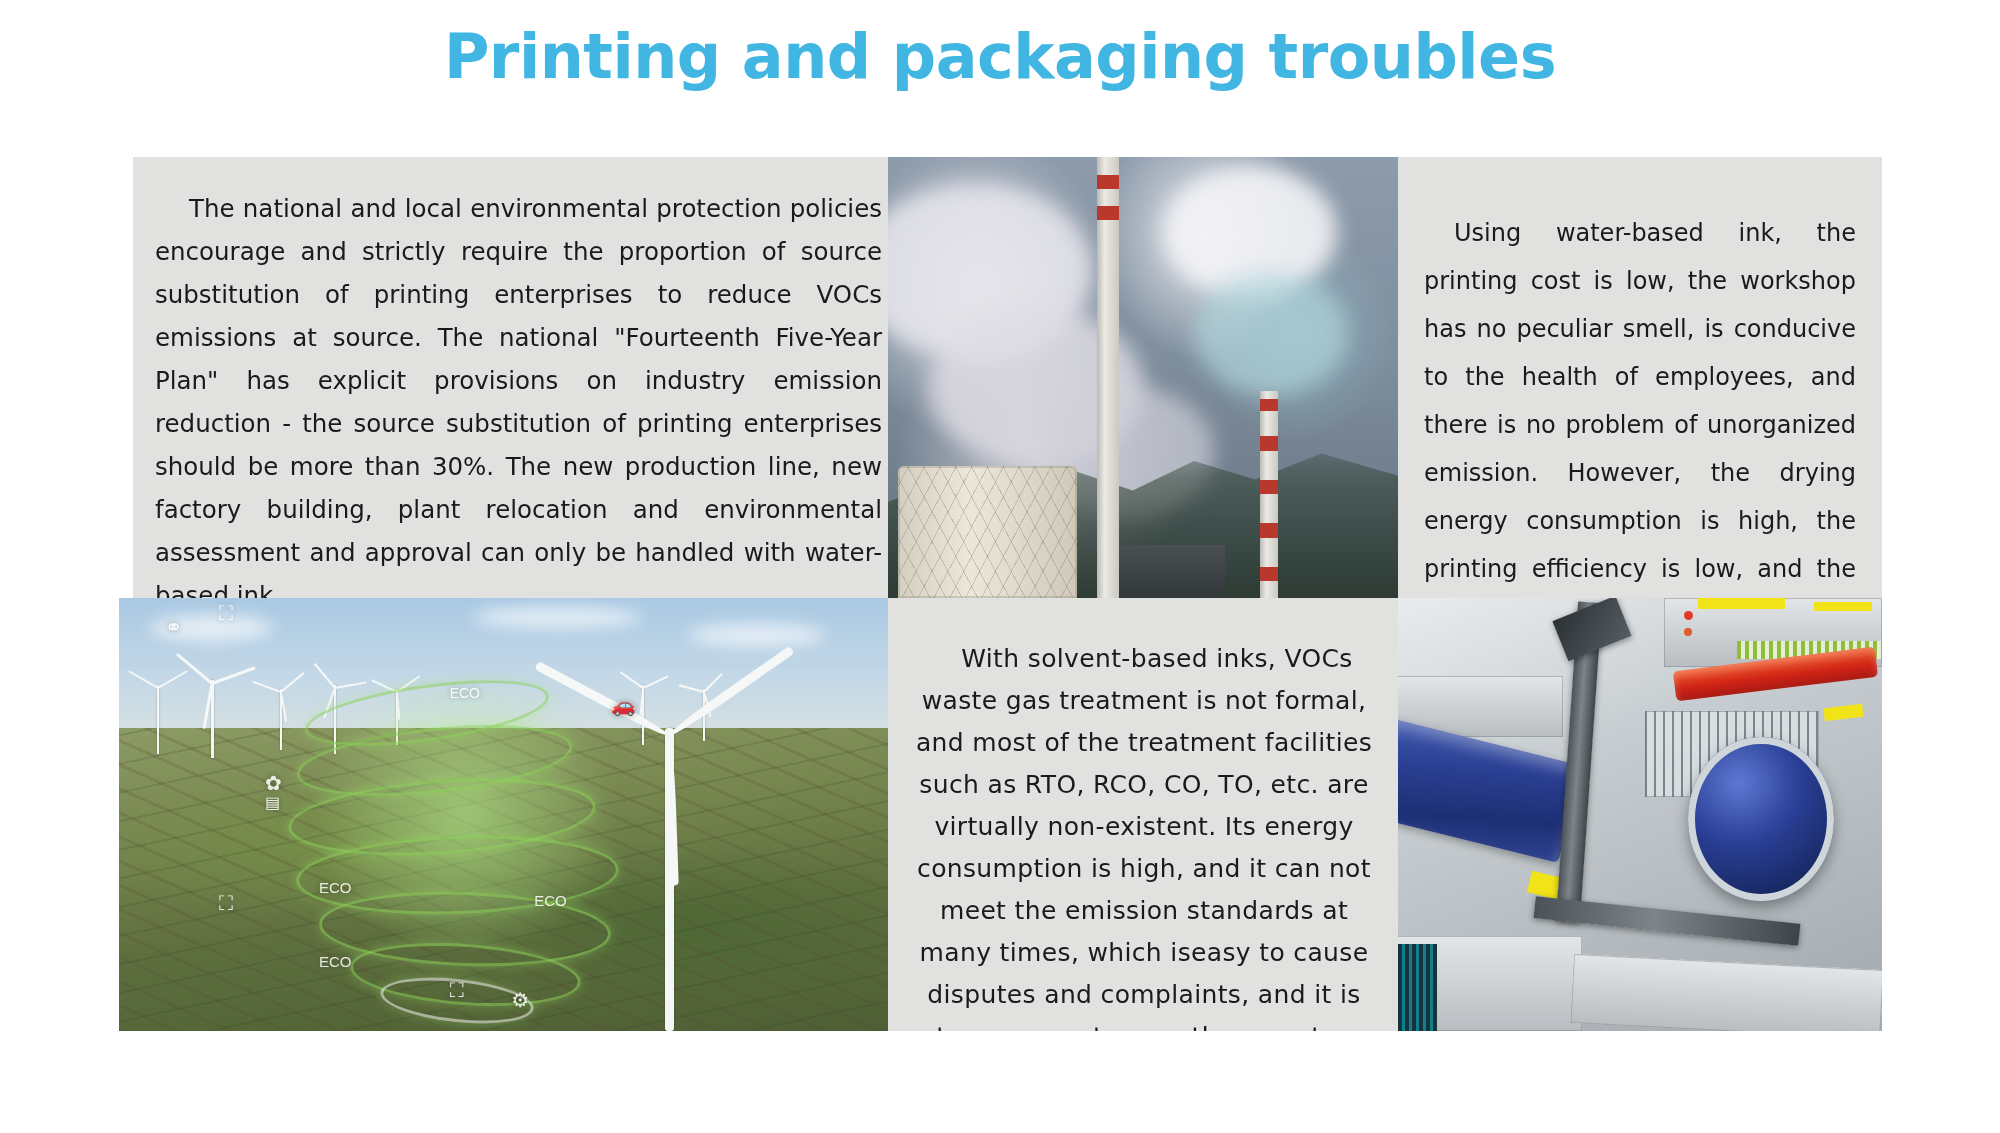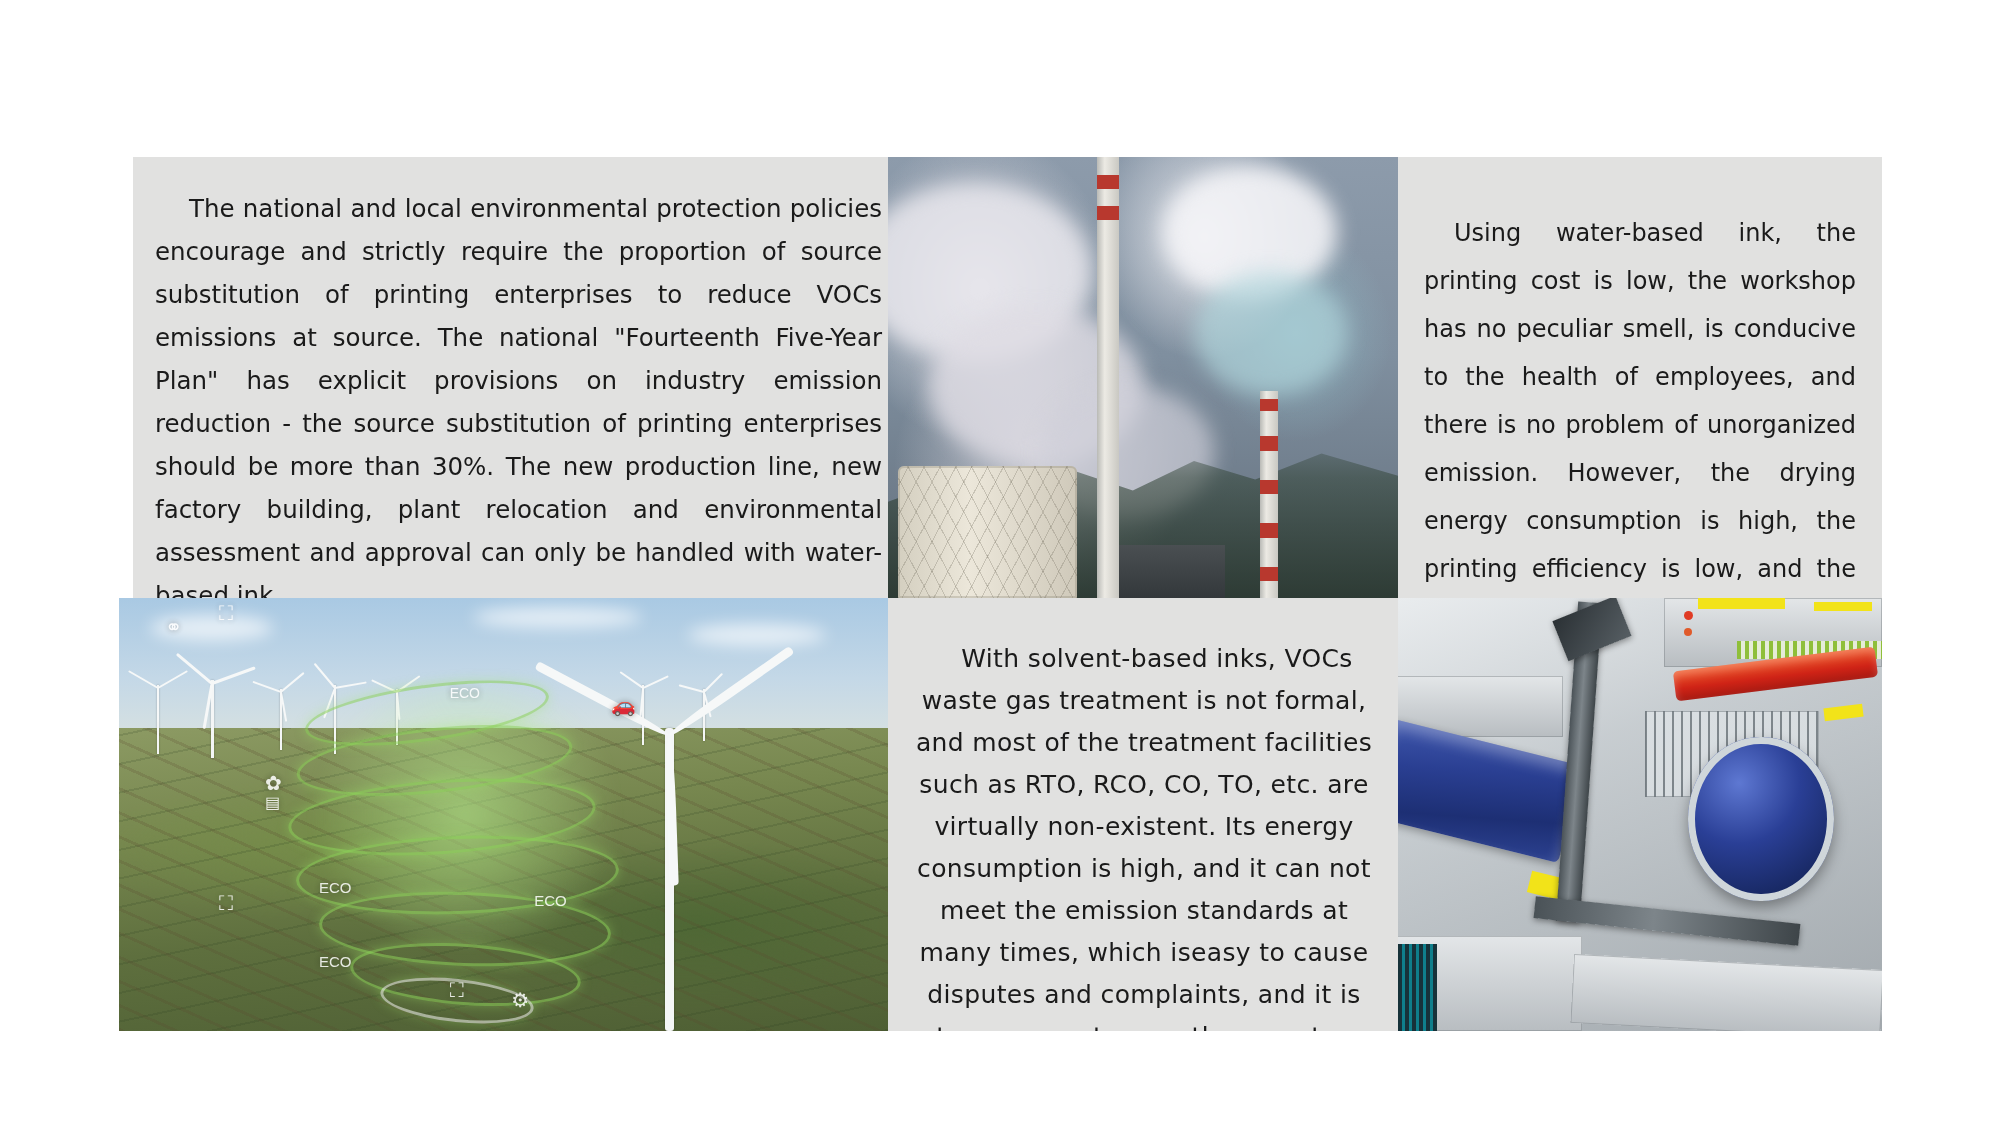--- a/index.html
+++ b/index.html
@@ -162,20 +162,21 @@
     background: repeating-linear-gradient(90deg, #8fbf3a 0 4px, #e6ecd8 4px 8px); }
   .pp-teal { position:absolute;
     background: repeating-linear-gradient(90deg, #0f7f8c 0 3px, #17323a 3px 7px); }
   .pp-knob { position:absolute; border-radius:50%; }
 </style>
 </head>
 <body>
 
 <div id="slide">
 
+  <div class="slide-title">Printing and packaging troubles</div>
 
   <div class="grid">
 
     <div class="cell c-left r-top txtpanel">
       <div class="ptext ptext-left">The national and local environmental protection policies encourage and strictly require the proportion of source substitution of printing enterprises to reduce VOCs emissions at source. The national "Fourteenth Five-Year Plan" has explicit provisions on industry emission reduction - the source substitution of printing enterprises should be more than 30%. The new production line, new factory building, plant relocation and environmental assessment and approval can only be handled with water-based ink.</div>
     </div>
 
     <div class="cell c-mid r-top">
       <div class="photo smoke-photo">
         <div class="sk-sky"></div>

